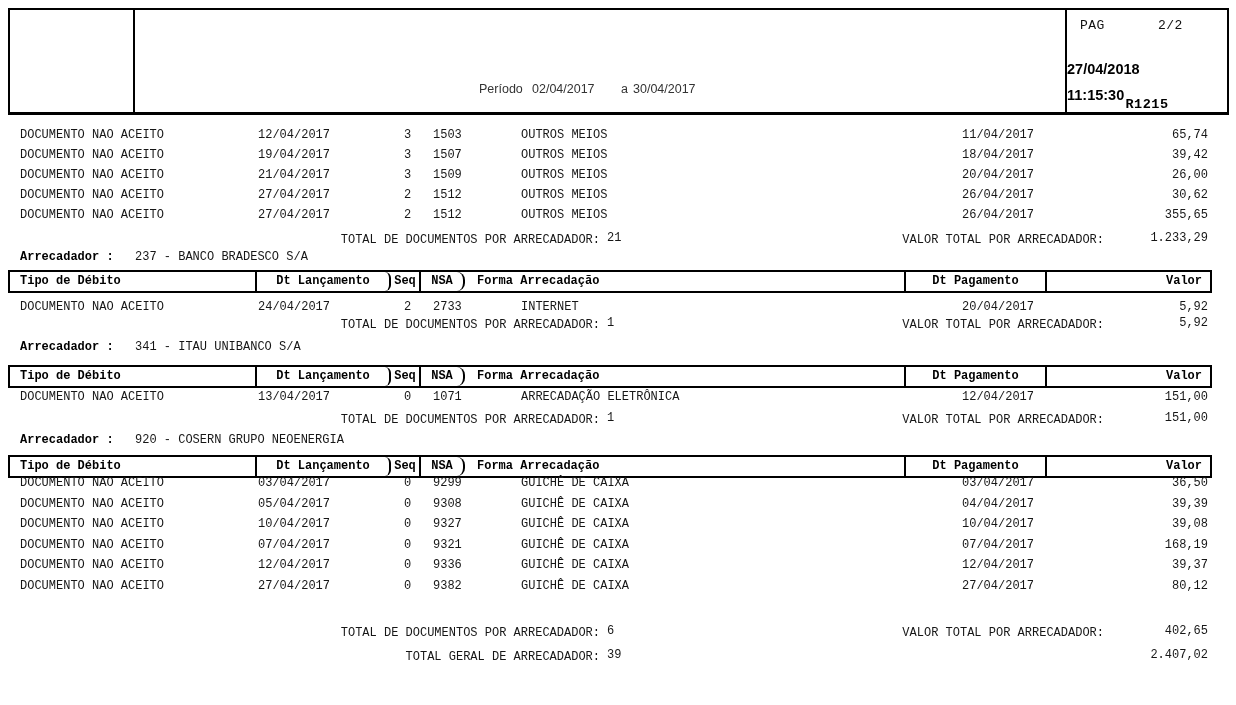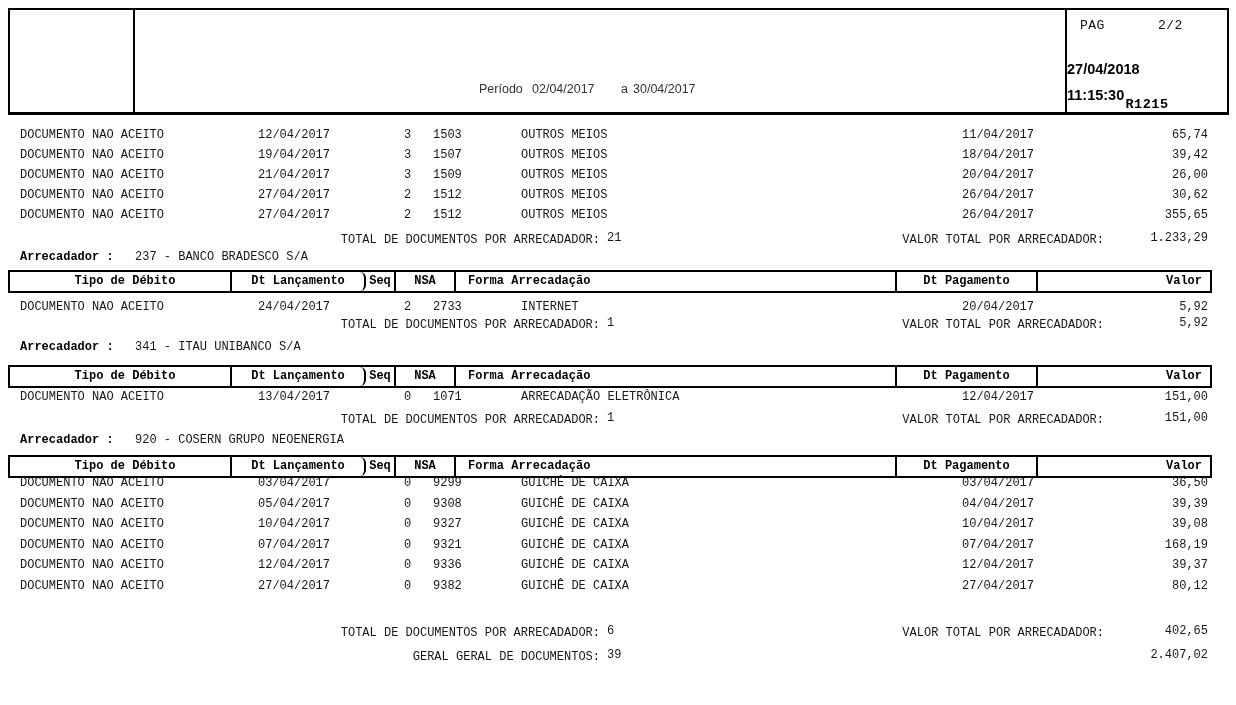--- a/index.html
+++ b/index.html
@@ -62,24 +62,24 @@
   .t-value{left:1100px;width:108px;text-align:right;top:-2px !important;}
   
   .thead{
     position:absolute;left:8px;width:1204px;height:23px;box-sizing:border-box;
     border:2px solid #000;display:flex;background:#fff;
   }
   .thead .th{
     box-sizing:border-box;border-right:2px solid #000;font-weight:bold;color:#000;
     font-size:12px;line-height:19px;white-space:pre;overflow:hidden;
   }
-  .th1{width:222px;padding-left:10px;text-align:center;}
+  .th1{width:247px;padding-left:10px;}
   .th2{width:134px;text-align:center;border-radius:6px;}
   .th3{width:30px;text-align:center;}
-  .th4{width:60px;text-align:center;}
+  .th4{width:44px;text-align:center;border-radius:8px;}
   .th5{width:441px;padding-left:12px;}
   .th6{width:141px;text-align:center;}
   .th7{flex:1;border-right:none !important;text-align:right;padding-right:8px;}
 </style>
 </head>
 <body>
 
 <div class="page">
 
   <div class="hdr-box">
@@ -281,19 +281,19 @@
       <span class="c c-dtp">27/04/2017</span>
       <span class="c c-val">80,12</span>
     </div>
       <div class="line total-line" style="top: 623px;">
       <span class="t-label1">TOTAL DE DOCUMENTOS POR ARRECADADOR:</span>
       <span class="t-count">6</span>
       <span class="t-label2">VALOR TOTAL POR ARRECADADOR:</span>
       <span class="t-value">402,65</span>
     </div>
       <div class="line total-line" style="top: 647px;">
-      <span class="t-label1">GERAL GERAL DE DOCUMENTOS:</span>
+      <span class="t-label1">TOTAL GERAL DE ARRECADADOR:</span>
       <span class="t-count">39</span>
       <span class="t-value">2.407,02</span>
     </div>
     </div>
 
 </div>
 
 </body></html>

